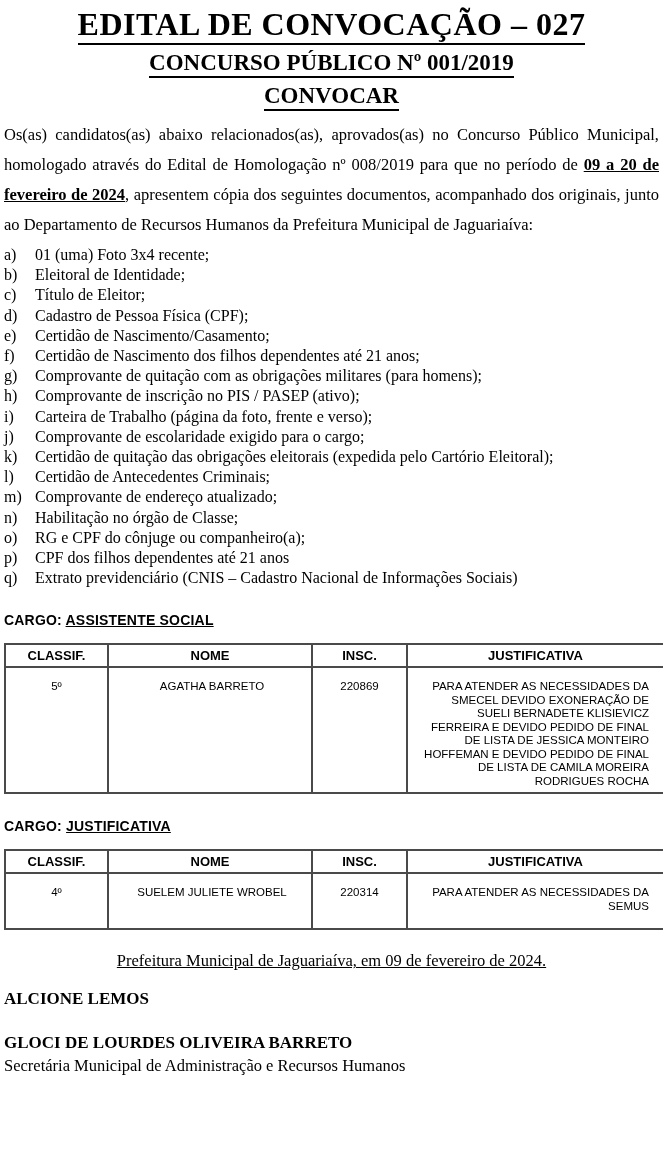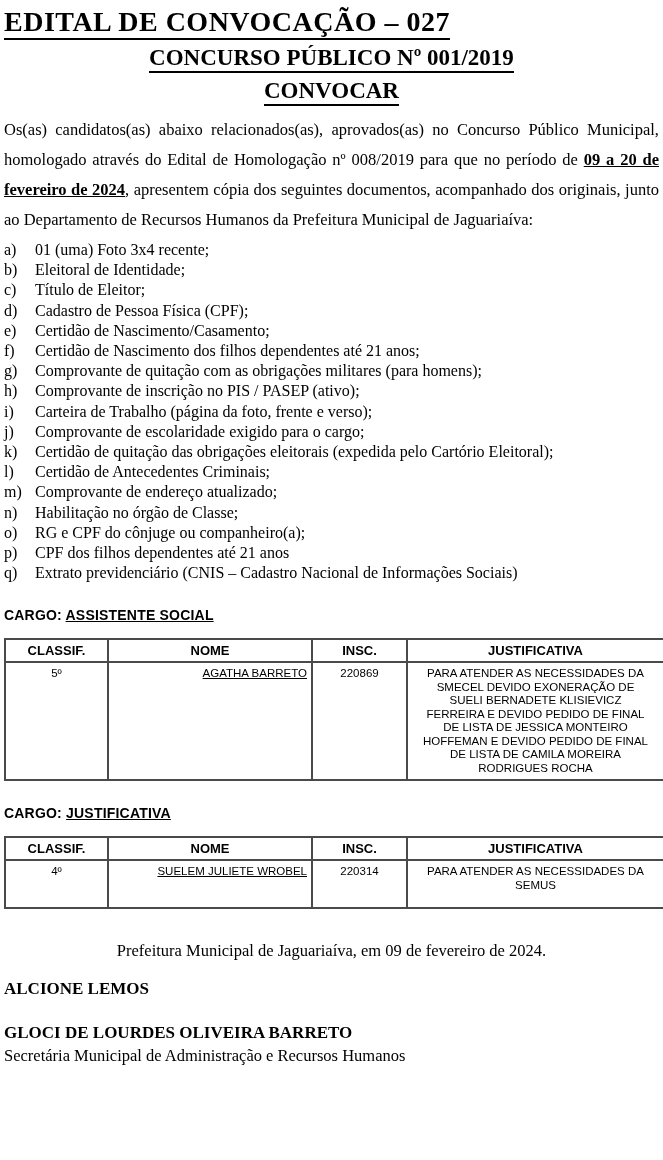--- a/index.html
+++ b/index.html
@@ -19,21 +19,22 @@
     width: 663px;
     height: 1160px;
     padding: 4px 4px 0 4px;
   }
   .u-thick {
     border-bottom: 2px solid #000;
     padding-bottom: 1px;
   }
   h1.doc-title {
     margin: 2px 0 0 0;
-    font-size: 28px;
+    text-align: center;
+    font-size: 32px;
     font-weight: bold;
     letter-spacing: 0.5px;
   }
   h2.doc-subtitle {
     margin: 7px 0 0 0;
     text-align: center;
     font-size: 23px;
     font-weight: bold;
   }
   p.para {
@@ -100,40 +101,41 @@
   table.cargo-table th {
     font-size: 13px;
     font-weight: bold;
     text-align: center;
     height: 19px;
     padding: 1px 2px;
   }
   table.cargo-table td {
     font-size: 11.5px;
     vertical-align: top;
-    padding: 4px 4px 4px 4px;
+    padding: 12px 4px 4px 4px;
   }
   .col-classif { width: 97px; }
   .col-nome { width: 198px; }
   .col-insc { width: 89px; }
   .col-just { width: 251px; }
   .cell-classif, .cell-insc { text-align: center; }
-  .cell-nome { text-align: right; padding-left: 8px !important; text-decoration: underline; }
+  .cell-nome { text-align: center; padding-left: 8px !important; }
   .cell-just {
-    text-align: center;
+    text-align: right;
     line-height: 13.5px;
     padding-left: 14px !important;
     padding-right: 14px !important;
   }
   .section-assistente td { height: 100px; }
   .section-nutricionista td { height: 38px; }
   p.date-line {
-    margin: 32px 0 0 0;
+    margin: 21px 0 0 0;
     text-align: center;
     font-size: 16.5px;
+    text-decoration: underline;
   }
   .signature {
     text-align: left;
   }
   .signature-1 { margin-top: 18px; }
   .signature-2 { margin-top: 24px; }
   .sig-name {
     font-size: 17px;
     font-weight: bold;
   }

